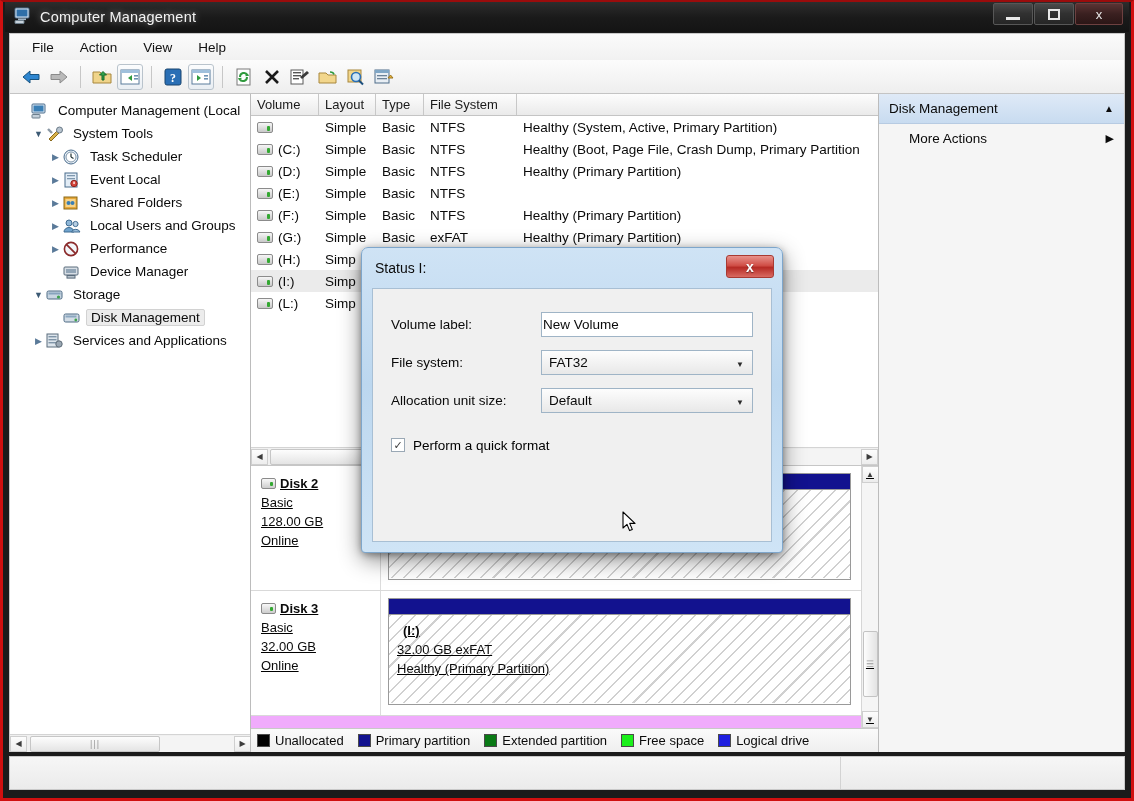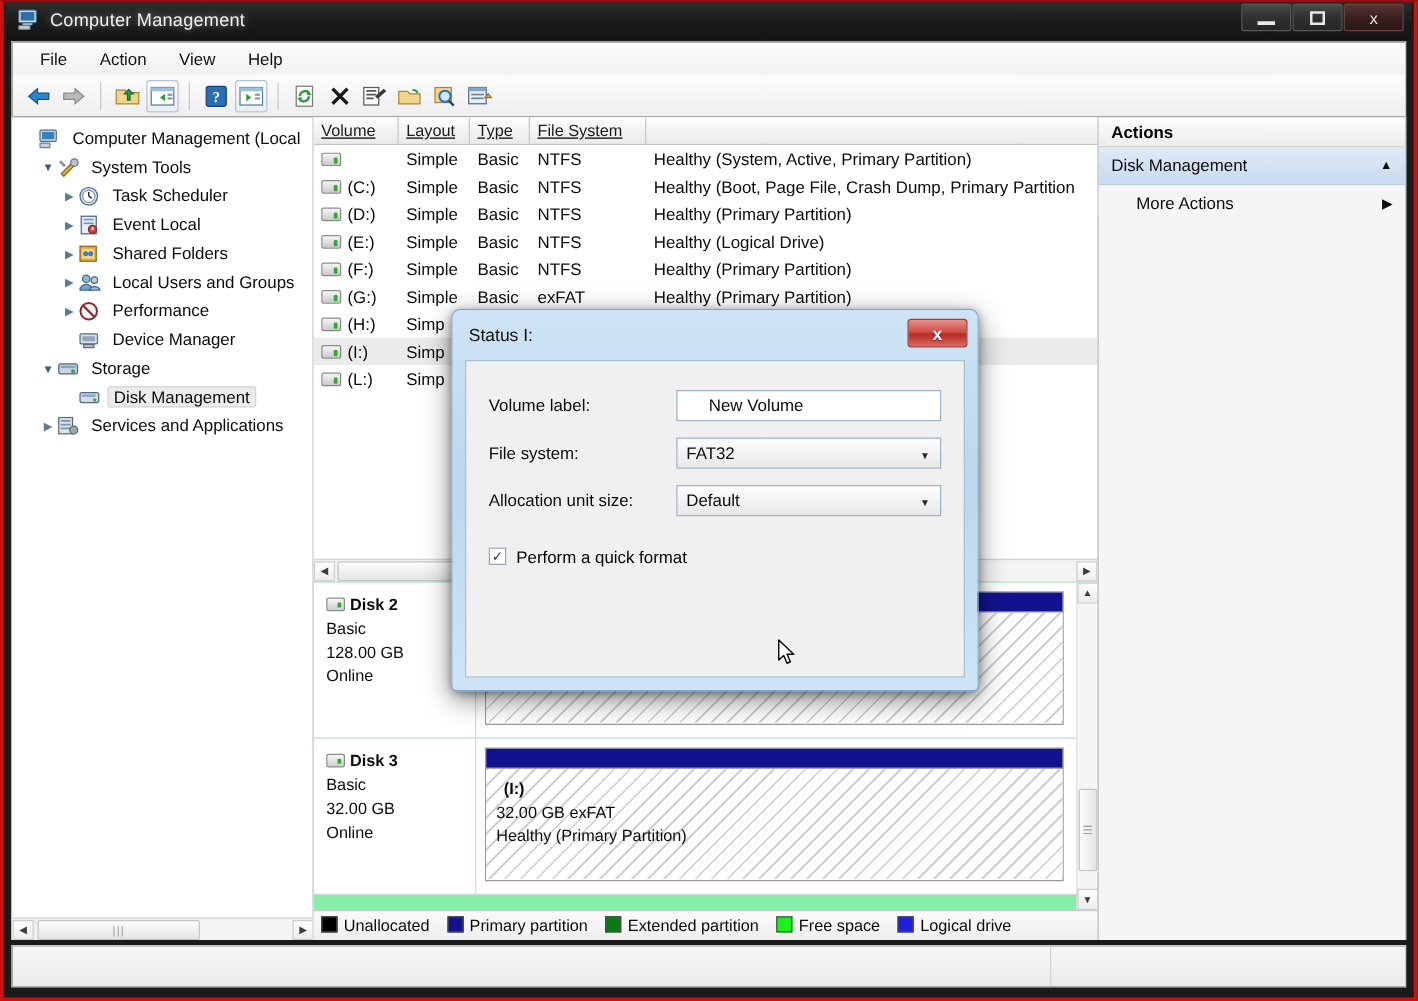--- a/index.html
+++ b/index.html
@@ -119,21 +119,20 @@
 
   
   #center{ flex:1; display:flex; flex-direction:column; background:#fff; position:relative; min-width:0; }
 
   
   #vol-wrap{ height:372px; position:relative; background:#fff; border-bottom:1px solid #c6c6c6; }
   #vol-head{
     display:flex; height:22px;
     background:linear-gradient(180deg,#fdfdfd,#eaeaea);
     border-bottom:1px solid #c4c4c4;
-    text-decoration:underline;
   }
   #vol-head .hc{
     border-right:1px solid #c8c8c8; padding:2px 6px; font-size:13px; color:#1a1a1a;
     display:flex; align-items:center;
   }
   .vrow{ display:flex; height:22px; align-items:center; font-size:13.5px; color:#0a0a0a;}
   .vrow.sel{ background:#ebebeb; }
   .vcell{ padding:0 6px; display:flex; align-items:center; overflow:hidden; white-space:nowrap; }
   .diskicon{
     width:16px;height:11px;border-radius:2px;flex:none;
@@ -144,21 +143,21 @@
     content:''; position:absolute; right:2px; top:3px; width:3px; height:5px;
     background:#34a832; border-radius:1px;
   }
 
   #vol-hscroll{
     position:absolute; left:0; right:0; bottom:0; height:18px;
     background:#f0f0f0; border-top:1px solid #d4d4d4; display:flex; align-items:center;
   }
 
   
-  #graph{ flex:1; background:#86efac; position:relative; display:flex; overflow:hidden; }
+  #graph{ flex:1; background:#f0abfc; position:relative; display:flex; overflow:hidden;text-decoration:underline; }
   #graph-inner{ flex:1; position:relative; }
   .diskrow{ display:flex; border-bottom:1px solid #d9d9d9; }
   .diskinfo{
     width:130px; flex:none; padding:8px 8px 8px 10px;
     font-size:13px; line-height:19px; color:#0a0a0a; background:#fff;
     border-right:1px solid #dcdcdc;
   }
   .diskinfo .dname{ font-weight:bold; display:flex; align-items:center; gap:4px; }
   .dnameicon{
     width:15px;height:11px;border-radius:2px;
@@ -199,21 +198,21 @@
     border:1px solid #c3c3c3;border-radius:2px;
     display:flex;align-items:center;justify-content:center; color:#9a9a9a;font-size:9px;
   }
 
   
   #legend{
     height:24px; background:linear-gradient(180deg,#fafafa,#efefef);
     border-top:1px solid #c8c8c8; display:flex; align-items:center;
     padding-left:6px; gap:6px; font-size:13px; color:#0a0a0a;
   }
-  .lg{ display:flex; align-items:flex-start; gap:5px; margin-right:8px;}
+  .lg{ display:flex; align-items:center; gap:5px; margin-right:8px;}
   .lgsw{ width:13px;height:13px;border:1px solid #4a4a4a; }
 
   
   #actions{
     width:246px; flex:none; background:#f5f5f5;
     border-left:1px solid #bcbcbc; position:relative;
   }
   #actions-hd{
     height:24px; background:linear-gradient(180deg,#fcfcfc,#ededed);
     border-bottom:1px solid #c9c9c9; display:flex; align-items:center;
@@ -267,21 +266,21 @@
     text-shadow:0 1px 1px rgba(0,0,0,.45);
   }
   #dlg-body{
     position:absolute; left:10px; right:10px; top:40px; bottom:10px;
     background:#f0f0f0; border:1px solid #a8bfd4;
   }
   .fld{ display:flex; align-items:center; height:30px; margin:0 18px; }
   .fld .flab{ width:150px; font-size:13.5px; color:#0a0a0a; }
   .txtbox{
     flex:1; height:25px; background:#fff; border:1px solid #9fb4c6;
-    display:flex; align-items:center; padding:0 25px; font-size:13.5px; color:#0a0a0a;
+    display:flex; align-items:center; padding:0 1px; font-size:13.5px; color:#0a0a0a;
   }
   .combo{
     flex:1; height:25px;
     background:linear-gradient(180deg,#fdfdfd,#e8e8e8);
     border:1px solid #9fb4c6;
     display:flex; align-items:center; padding:0 7px; font-size:13.5px; color:#0a0a0a;
     position:relative;
   }
   .combo .arr{ position:absolute; right:8px; top:9px; font-size:8px; color:#2a2a2a; }
   .cbrow{ display:flex; align-items:center; margin:0 18px; height:28px; font-size:13.5px; }
@@ -623,21 +622,20 @@
             <div class="vcell" style="flex:1">Healthy (Primary Partition)</div>
           </div>
           <div class="vrow">
             <div class="vcell" style="width:68px">
                 <span class="diskicon"></span>
                 <span>(E:)</span>
               </div>
             <div class="vcell" style="width:57px">Simple</div>
             <div class="vcell" style="width:48px">Basic</div>
             <div class="vcell" style="width:93px">NTFS</div>
-            <div class="vcell" style="flex:1">Healthy (Logical Drive)</div>
           </div>
           <div class="vrow">
             <div class="vcell" style="width:68px">
                 <span class="diskicon"></span>
                 <span>(F:)</span>
               </div>
             <div class="vcell" style="width:57px">Simple</div>
             <div class="vcell" style="width:48px">Basic</div>
             <div class="vcell" style="width:93px">NTFS</div>
             <div class="vcell" style="flex:1">Healthy (Primary Partition)</div>
@@ -768,21 +766,20 @@
         </div>
         <div class="lg">
           <span class="lgsw" style="background:#1f1fe0"></span>
           <span>Logical drive</span>
         </div>
       </div>
 
     </div>
 
     <div id="actions">
-      <div id="actions-hd">Actions</div>
       <div class="act-grp">
         <span>Disk Management</span>
         <span class="sp"></span>
         <span style="font-size:10px">▲</span>
       </div>
       <div class="act-item">
         <span>More Actions</span>
         <span class="sp"></span>
         <span style="font-size:11px">▶</span>
       </div>

